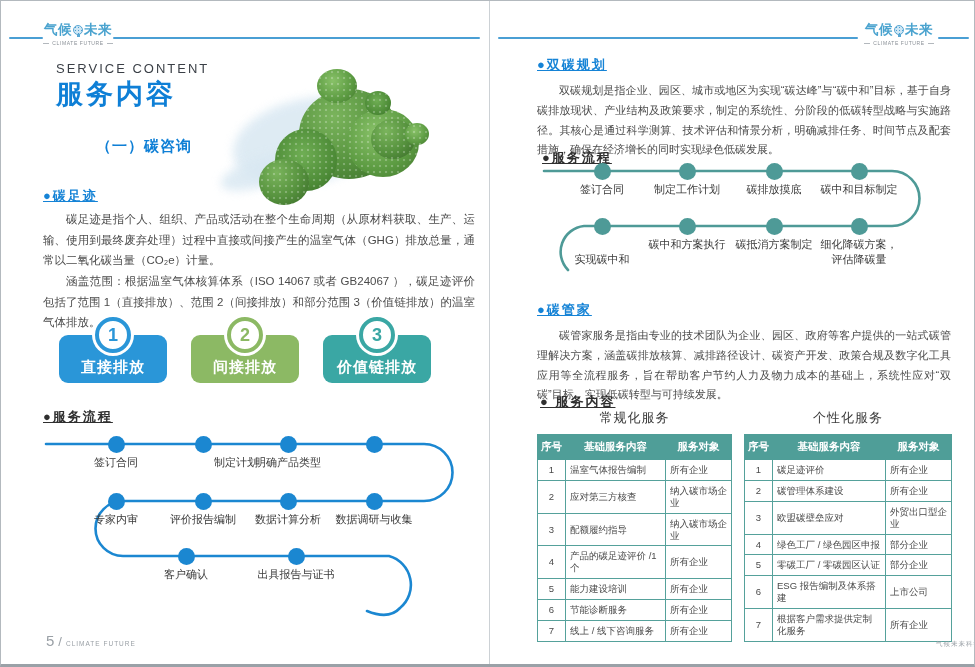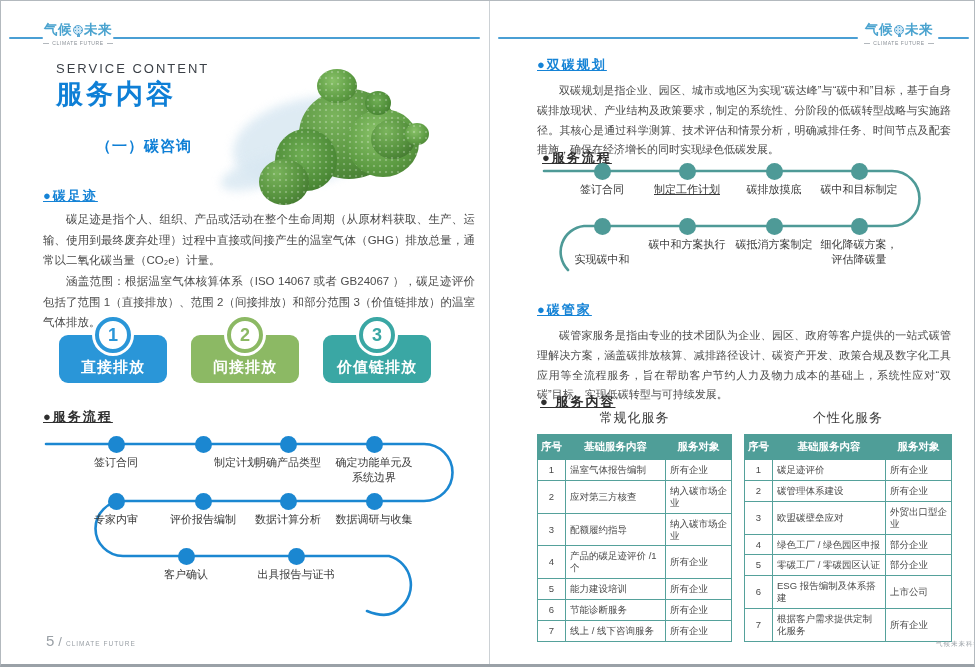--- a/index.html
+++ b/index.html
@@ -161,22 +161,20 @@
       <svg width="440" height="205" viewBox="0 0 440 205">
         <path d="M5 17 H383 A28.5 28.5 0 0 1 383 74 H82 A27.5 27.5 0 0 0 82 129 H348 A30 30 0 0 1 359 181 Q348 193 326 184" fill="none" stroke="#1b87d1" stroke-width="2.6" stroke-linecap="round"></path>
       </svg>
     <div class="flow-dot blue" style="left: 66.5px; top: 8.5px;"></div>
         <div class="flow-label" style="left: 20px; top: 28px;">签订合同</div>
         <div class="flow-dot blue" style="left: 153.5px; top: 8.5px;"></div>
         <div class="flow-label" style="left: 107px; top: 28px; text-align: right;">制定计划</div>
         <div class="flow-dot blue" style="left: 238.5px; top: 8.5px;"></div>
         <div class="flow-label" style="left: 192px; top: 28px;">明确产品类型</div>
         <div class="flow-dot blue" style="left: 324.5px; top: 8.5px;"></div>
-        <div class="flow-label" style="left: 278px; top: 28px;">确定功能单元及
-系统边界</div>
         <div class="flow-dot blue" style="left: 66.5px; top: 65.5px;"></div>
         <div class="flow-label" style="left: 20px; top: 85px;">专家内审</div>
         <div class="flow-dot blue" style="left: 153.5px; top: 65.5px;"></div>
         <div class="flow-label" style="left: 107px; top: 85px;">评价报告编制</div>
         <div class="flow-dot blue" style="left: 238.5px; top: 65.5px;"></div>
         <div class="flow-label" style="left: 192px; top: 85px;">数据计算分析</div>
         <div class="flow-dot blue" style="left: 324.5px; top: 65.5px;"></div>
         <div class="flow-label" style="left: 278px; top: 85px;">数据调研与收集</div>
         <div class="flow-dot blue" style="left: 136.5px; top: 120.5px;"></div>
         <div class="flow-label" style="left: 90px; top: 140px;">客户确认</div>
@@ -214,21 +212,21 @@
 
     <div class="sec-h dark" style="left:52px;top:148px;">●服务流程</div>
 
     <div class="flow" id="right-flow" style="left:50px;top:158px;width:410px;height:130px;">
       <svg width="410" height="130" viewBox="0 0 410 130">
         <path d="M4 12 H352 A27.5 27.5 0 0 1 352 67 H44 A26 26 0 0 0 28 111" fill="none" stroke="#4e9a97" stroke-width="2.6" stroke-linecap="round"></path>
       </svg>
     <div class="flow-dot teal" style="left: 53.5px; top: 3.5px;"></div>
         <div class="flow-label" style="left: 7px; top: 23px;">签订合同</div>
         <div class="flow-dot teal" style="left: 138.5px; top: 3.5px;"></div>
-        <div class="flow-label" style="left: 92px; top: 23px; text-decoration: underline;">制定工作计划</div>
+        <div class="flow-label" style="left: 92px; top: 23px;">制定工作计划</div>
         <div class="flow-dot teal" style="left: 225.5px; top: 3.5px;"></div>
         <div class="flow-label" style="left: 179px; top: 23px;">碳排放摸底</div>
         <div class="flow-dot teal" style="left: 310.5px; top: 3.5px;"></div>
         <div class="flow-label" style="left: 264px; top: 23px;">碳中和目标制定</div>
         <div class="flow-dot teal" style="left: 53.5px; top: 58.5px;"></div>
         <div class="flow-label" style="left: 7px; top: 78px; margin-top: 15px;">实现碳中和</div>
         <div class="flow-dot teal" style="left: 138.5px; top: 58.5px;"></div>
         <div class="flow-label" style="left: 92px; top: 78px;">碳中和方案执行</div>
         <div class="flow-dot teal" style="left: 225.5px; top: 58.5px;"></div>
         <div class="flow-label" style="left: 179px; top: 78px;">碳抵消方案制定</div>

